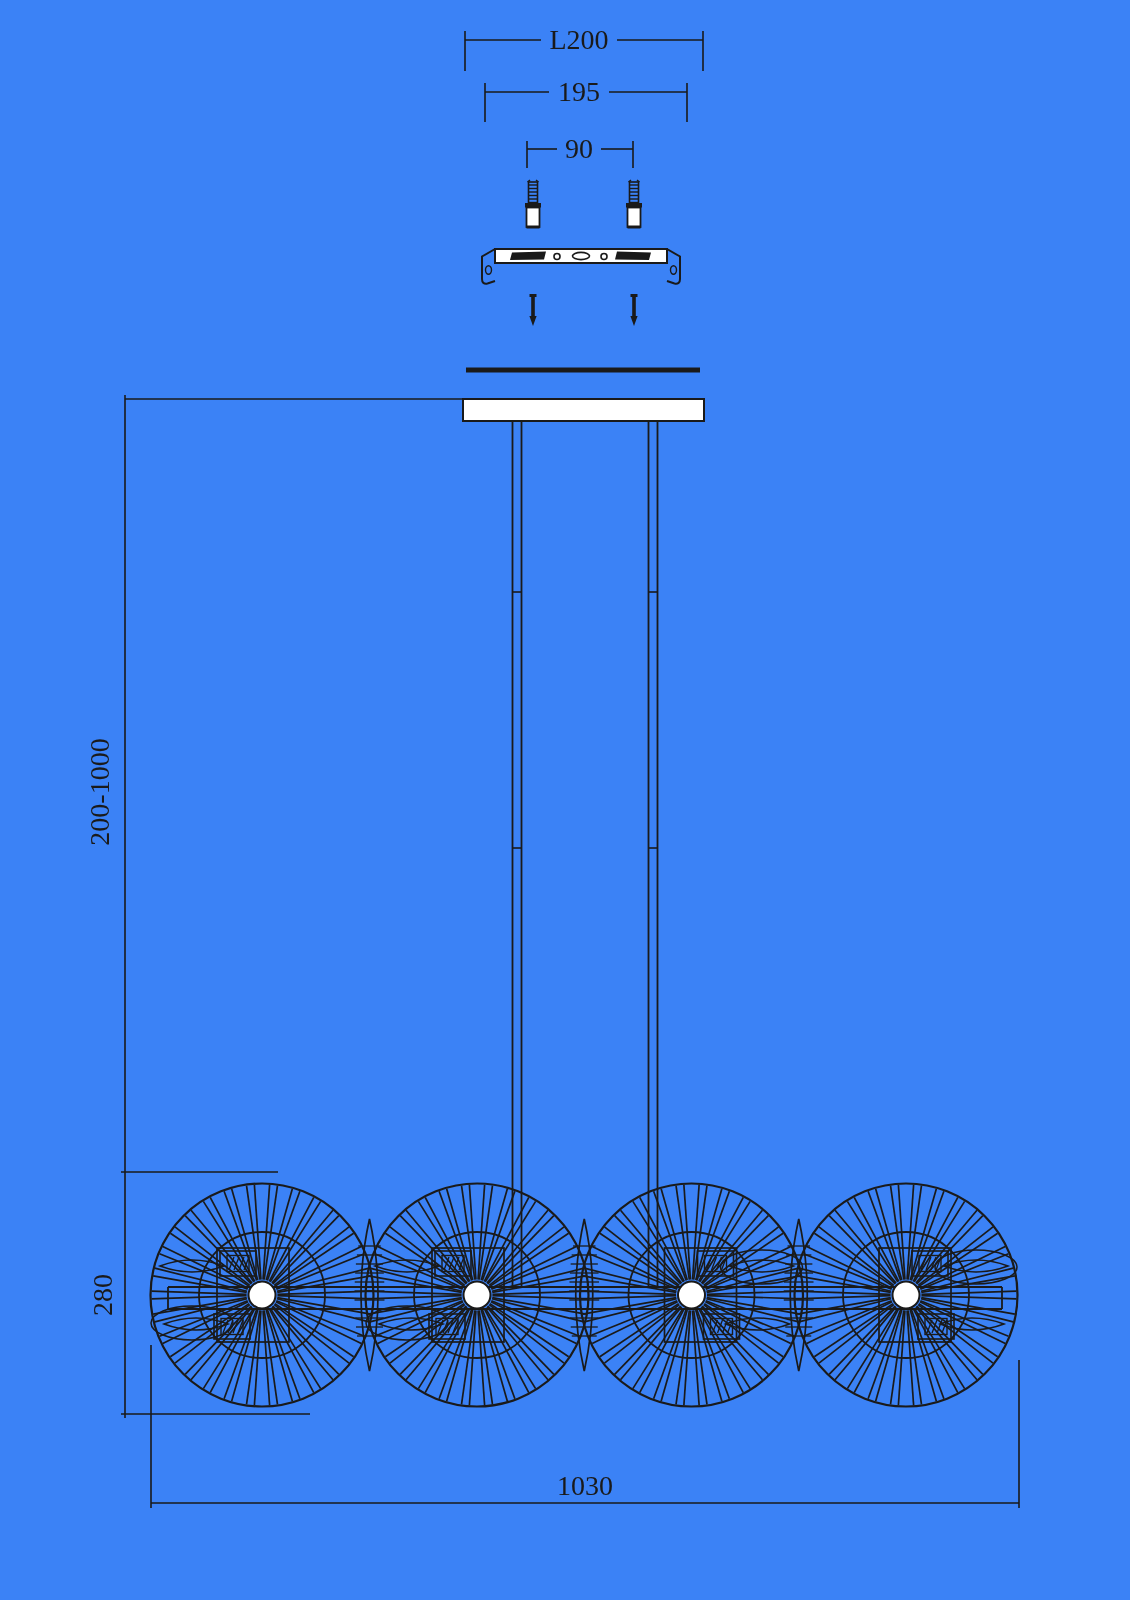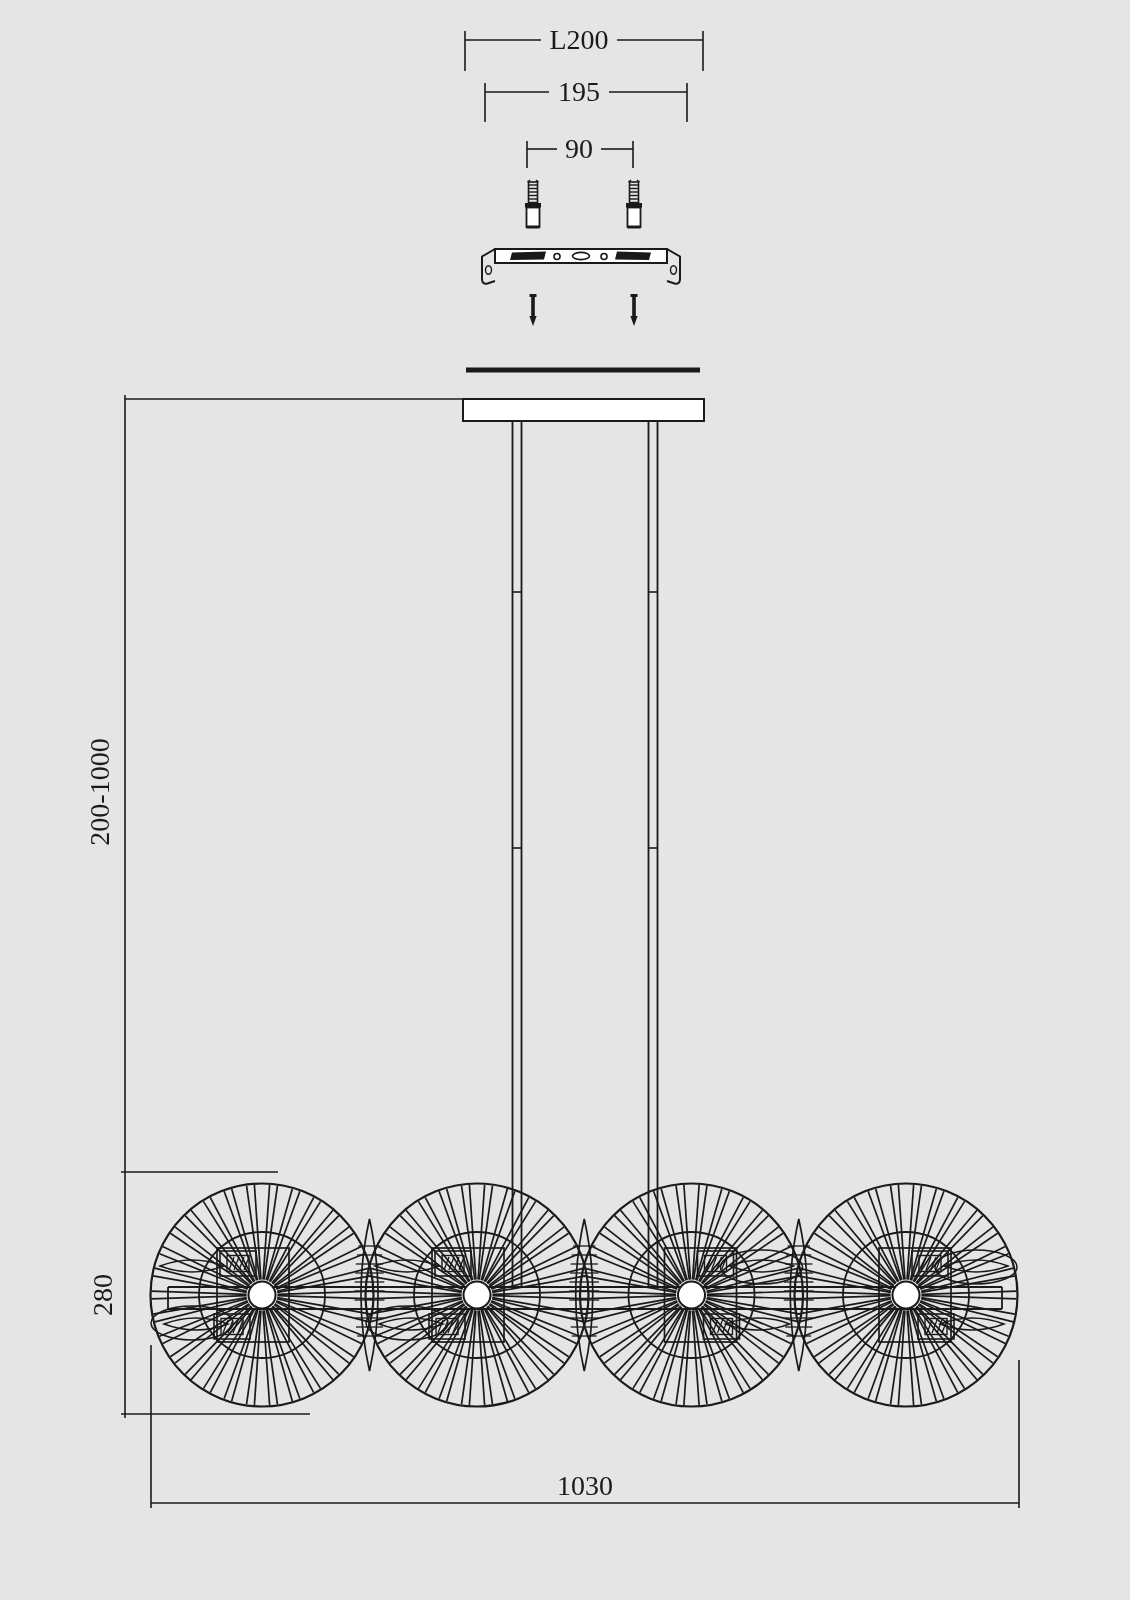--- a/index.html
+++ b/index.html
@@ -1,16 +1,16 @@
 <!DOCTYPE html>
 <html><head>
 <meta charset="utf-8">
 <style>
   html,body{margin:0;padding:0;background:#ffffff;}
-  .stage{position:relative;width:1130px;height:1600px;background:#e5e5e5;overflow:hidden;}
+  .stage{position:relative;width:1130px;height:1600px;background:#3b82f6;overflow:hidden;}
   svg{display:block;}
   text{font-family:"Liberation Serif", serif;font-size:28px;fill:currentColor;}
   #drawing{color:#1a1a1a;}
 </style>
 </head>
 <body>
 
 <div class="stage">
   <svg id="drawing" width="1130" height="1600" viewBox="0 0 1130 1600" style="color: rgb(26, 26, 26);">
 

